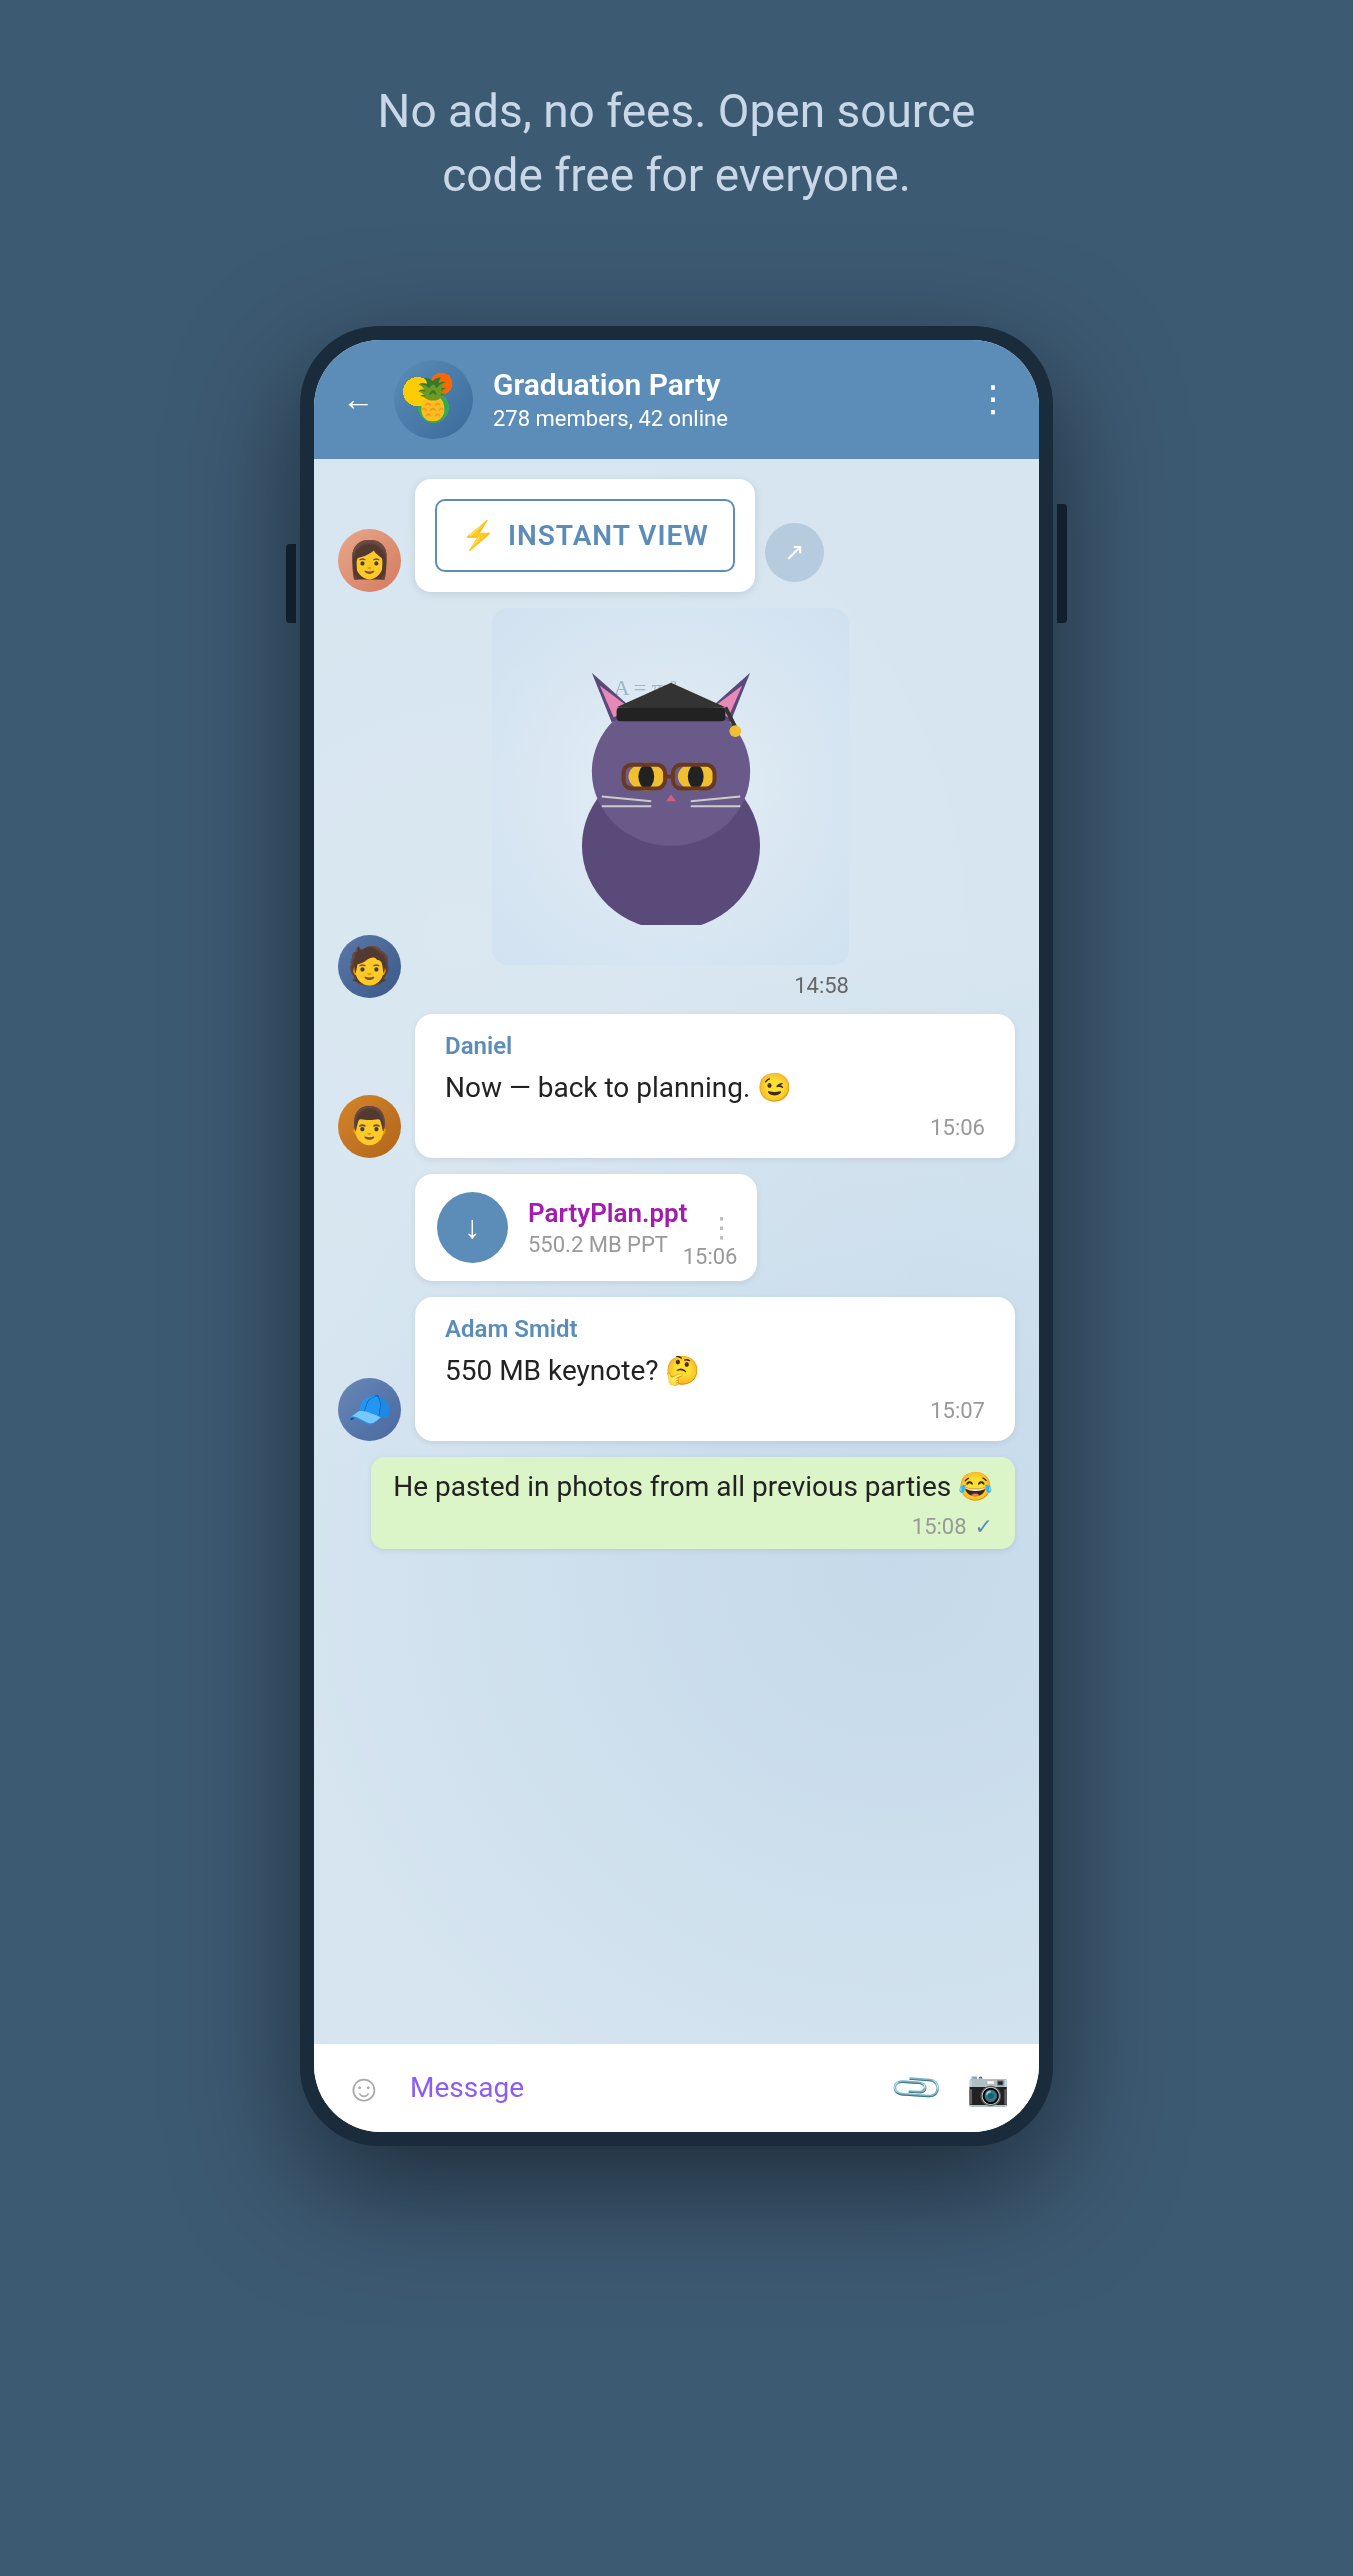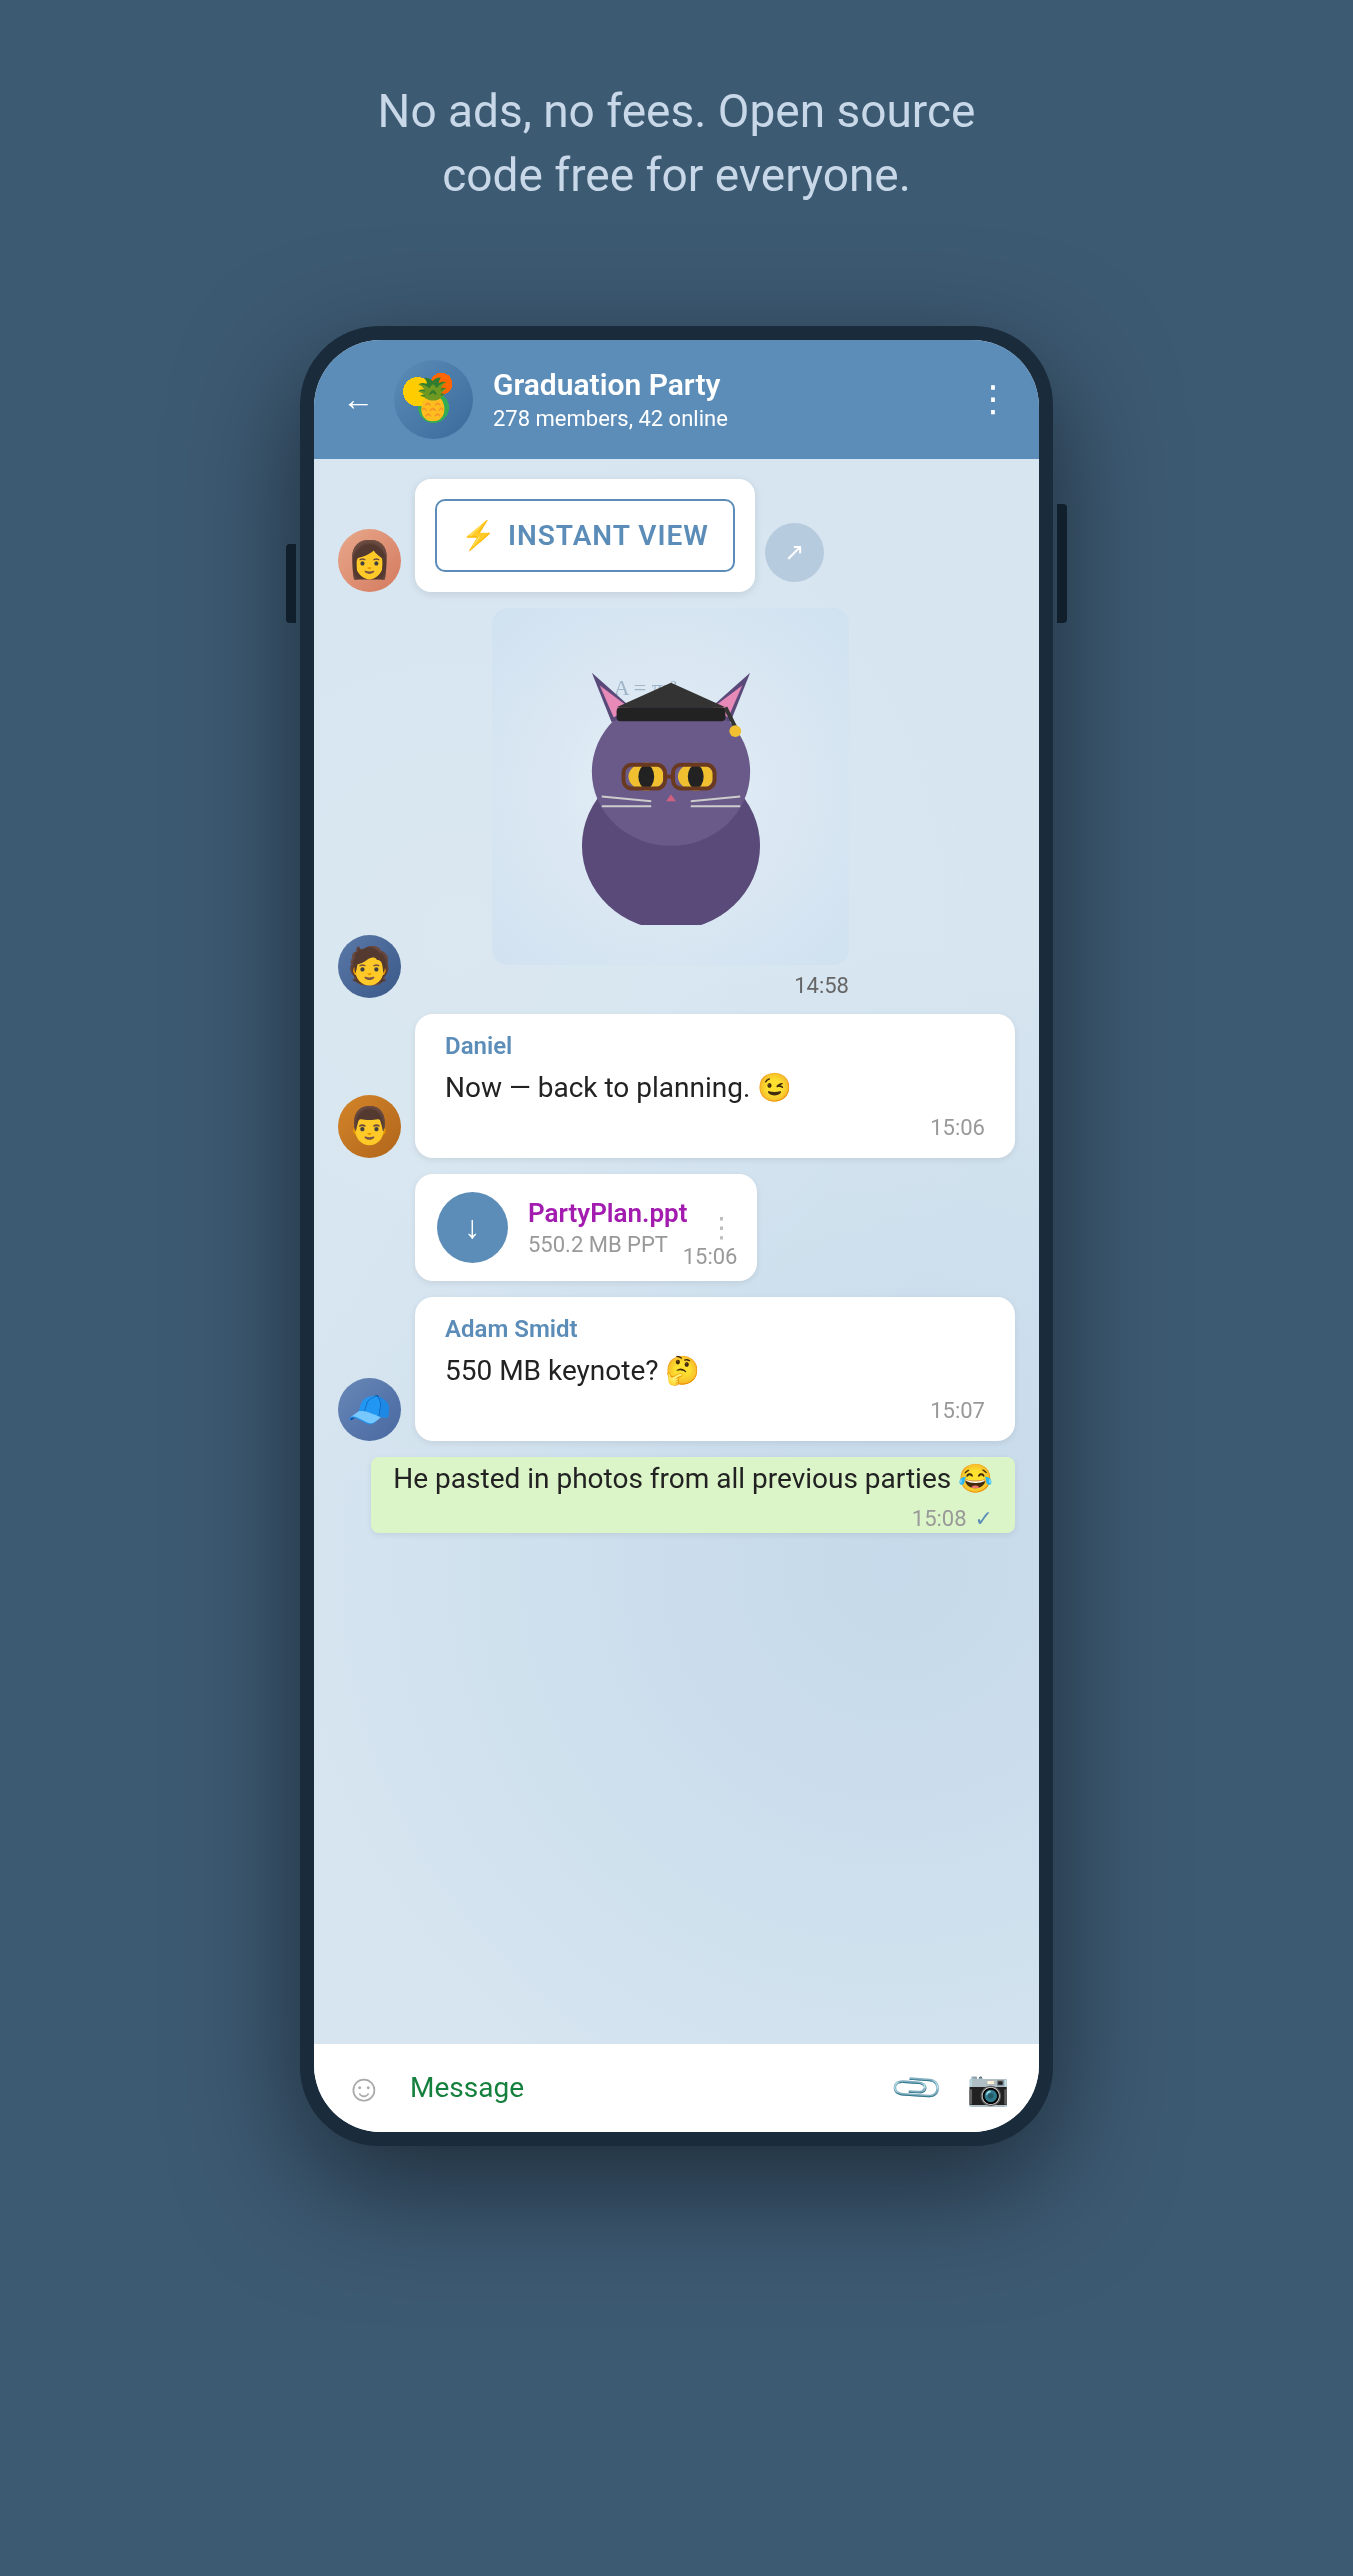--- a/index.html
+++ b/index.html
@@ -280,22 +280,22 @@
     .msg-bubble {
       background: white;
       border-radius: 18px;
       padding: 18px 30px;
       flex: 1;
       box-shadow: 0 2px 6px rgba(0,0,0,0.08);
     }
 
     .msg-bubble-green {
       background: #dcf5c8;
-      border-radius: 8px;
-      padding: 2px 22px;
+      border-radius: 14px;
+      padding: 10px 22px;
       box-shadow: 0 2px 6px rgba(0,0,0,0.08);
     }
 
     .msg-sender {
       font-size: 24px;
       font-weight: 600;
       color: #5b8db8;
       margin-bottom: 8px;
     }
 
@@ -391,21 +391,21 @@
       justify-content: center;
       font-size: 38px;
       color: #aaa;
       cursor: pointer;
       flex-shrink: 0;
     }
 
     .input-field {
       flex: 1;
       font-size: 28px;
-      color: #15803d;
+      color: #8b5cf6;
       line-height: 1;
     }
 
     .input-attach-btn {
       width: 52px;
       height: 52px;
       display: flex;
       align-items: center;
       justify-content: center;
       font-size: 34px;

